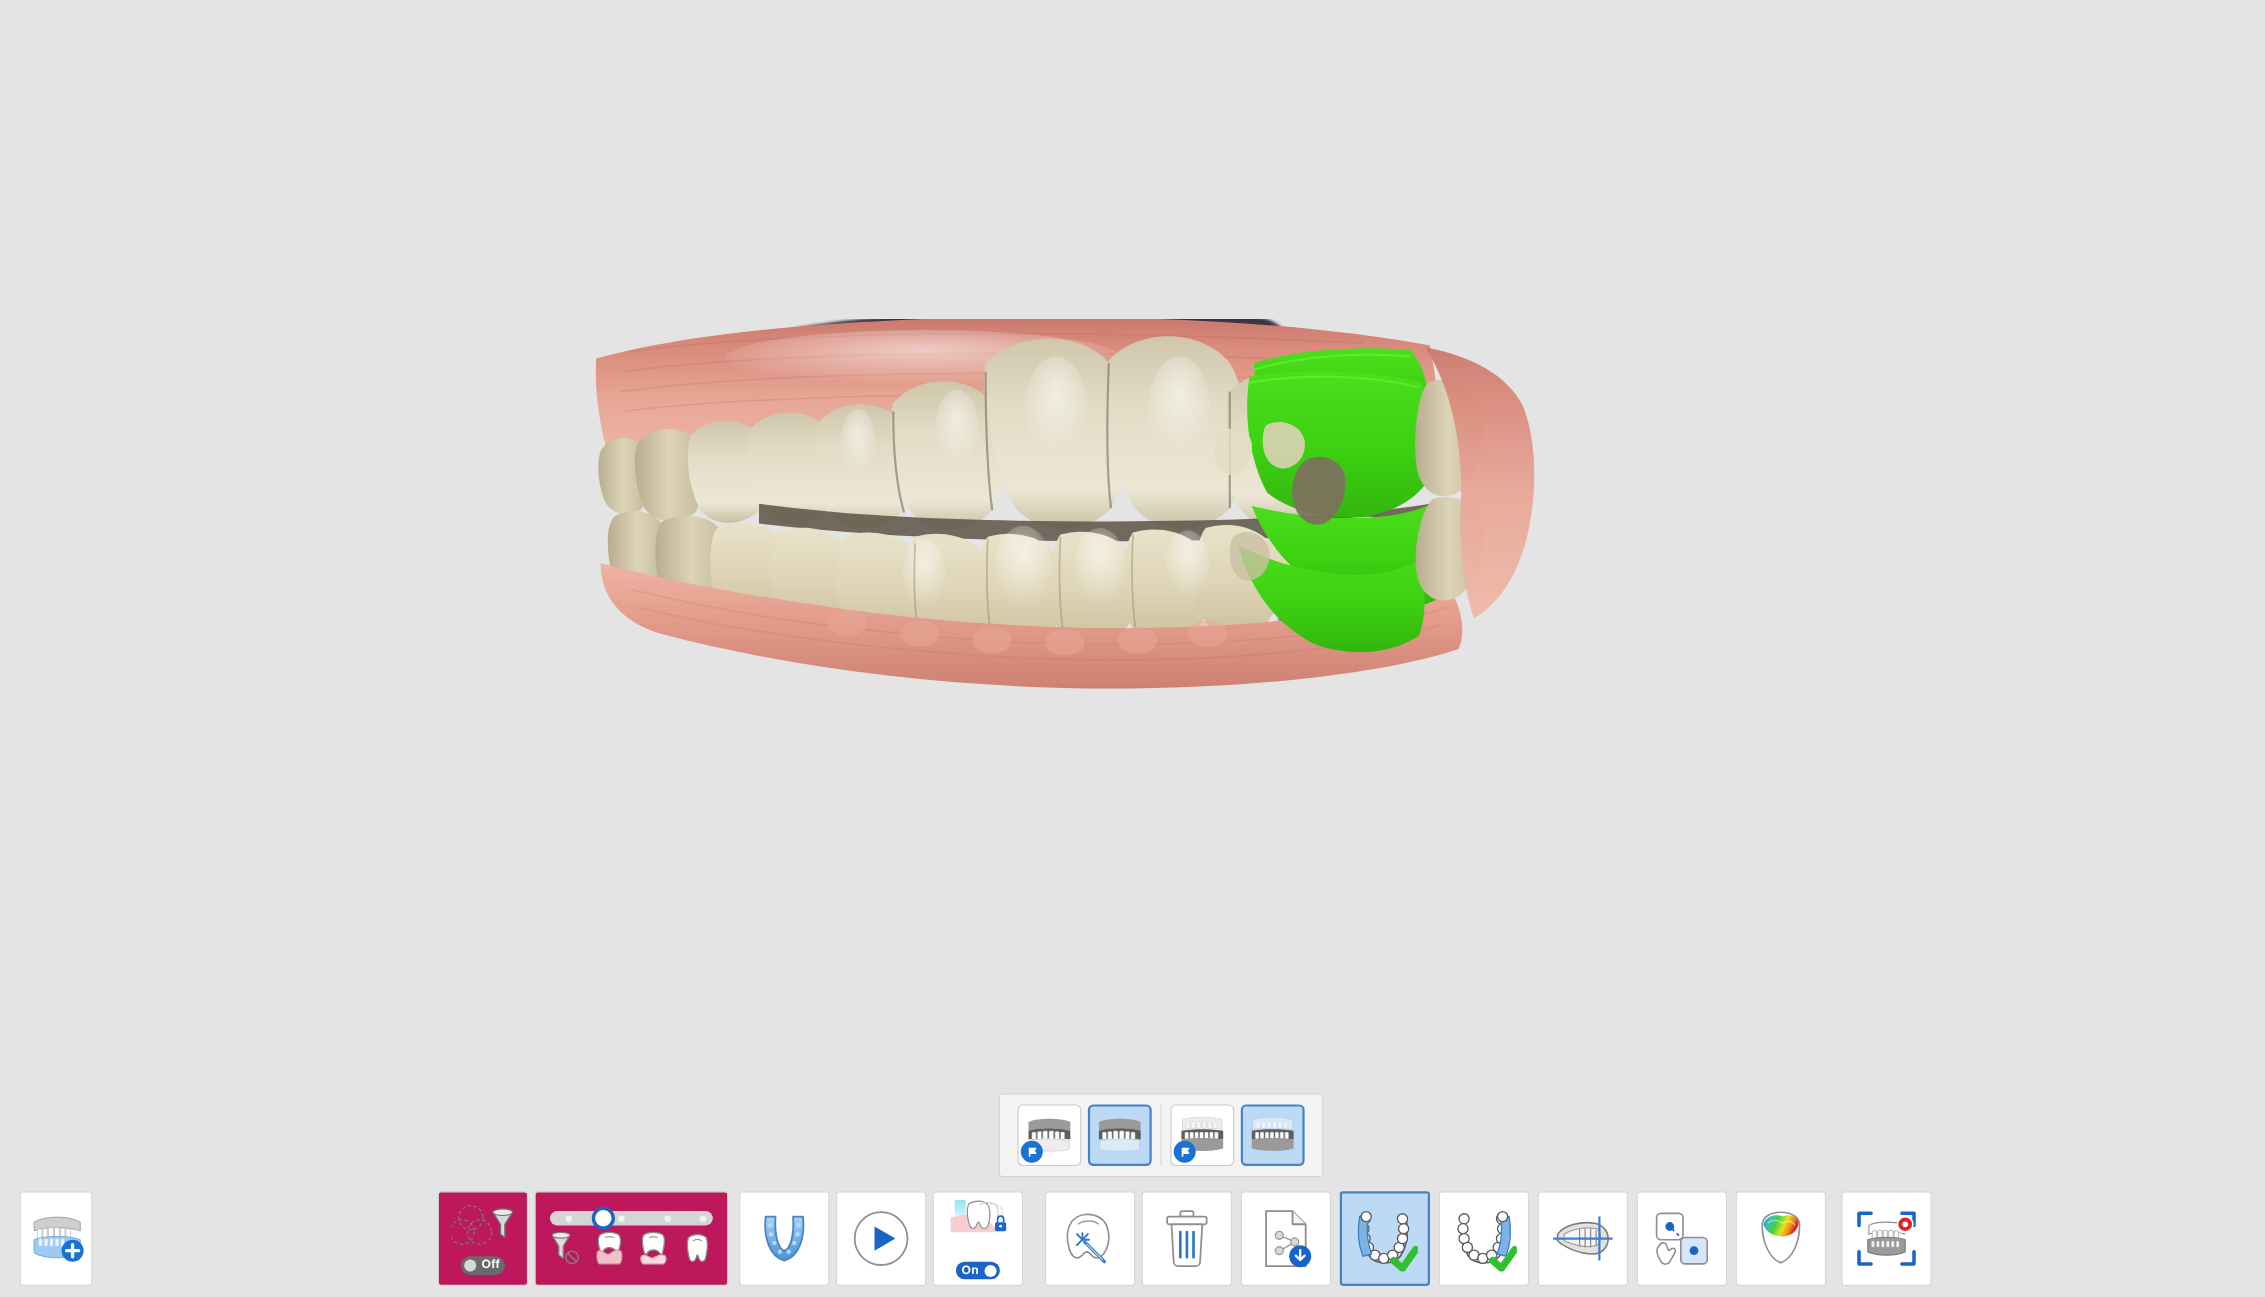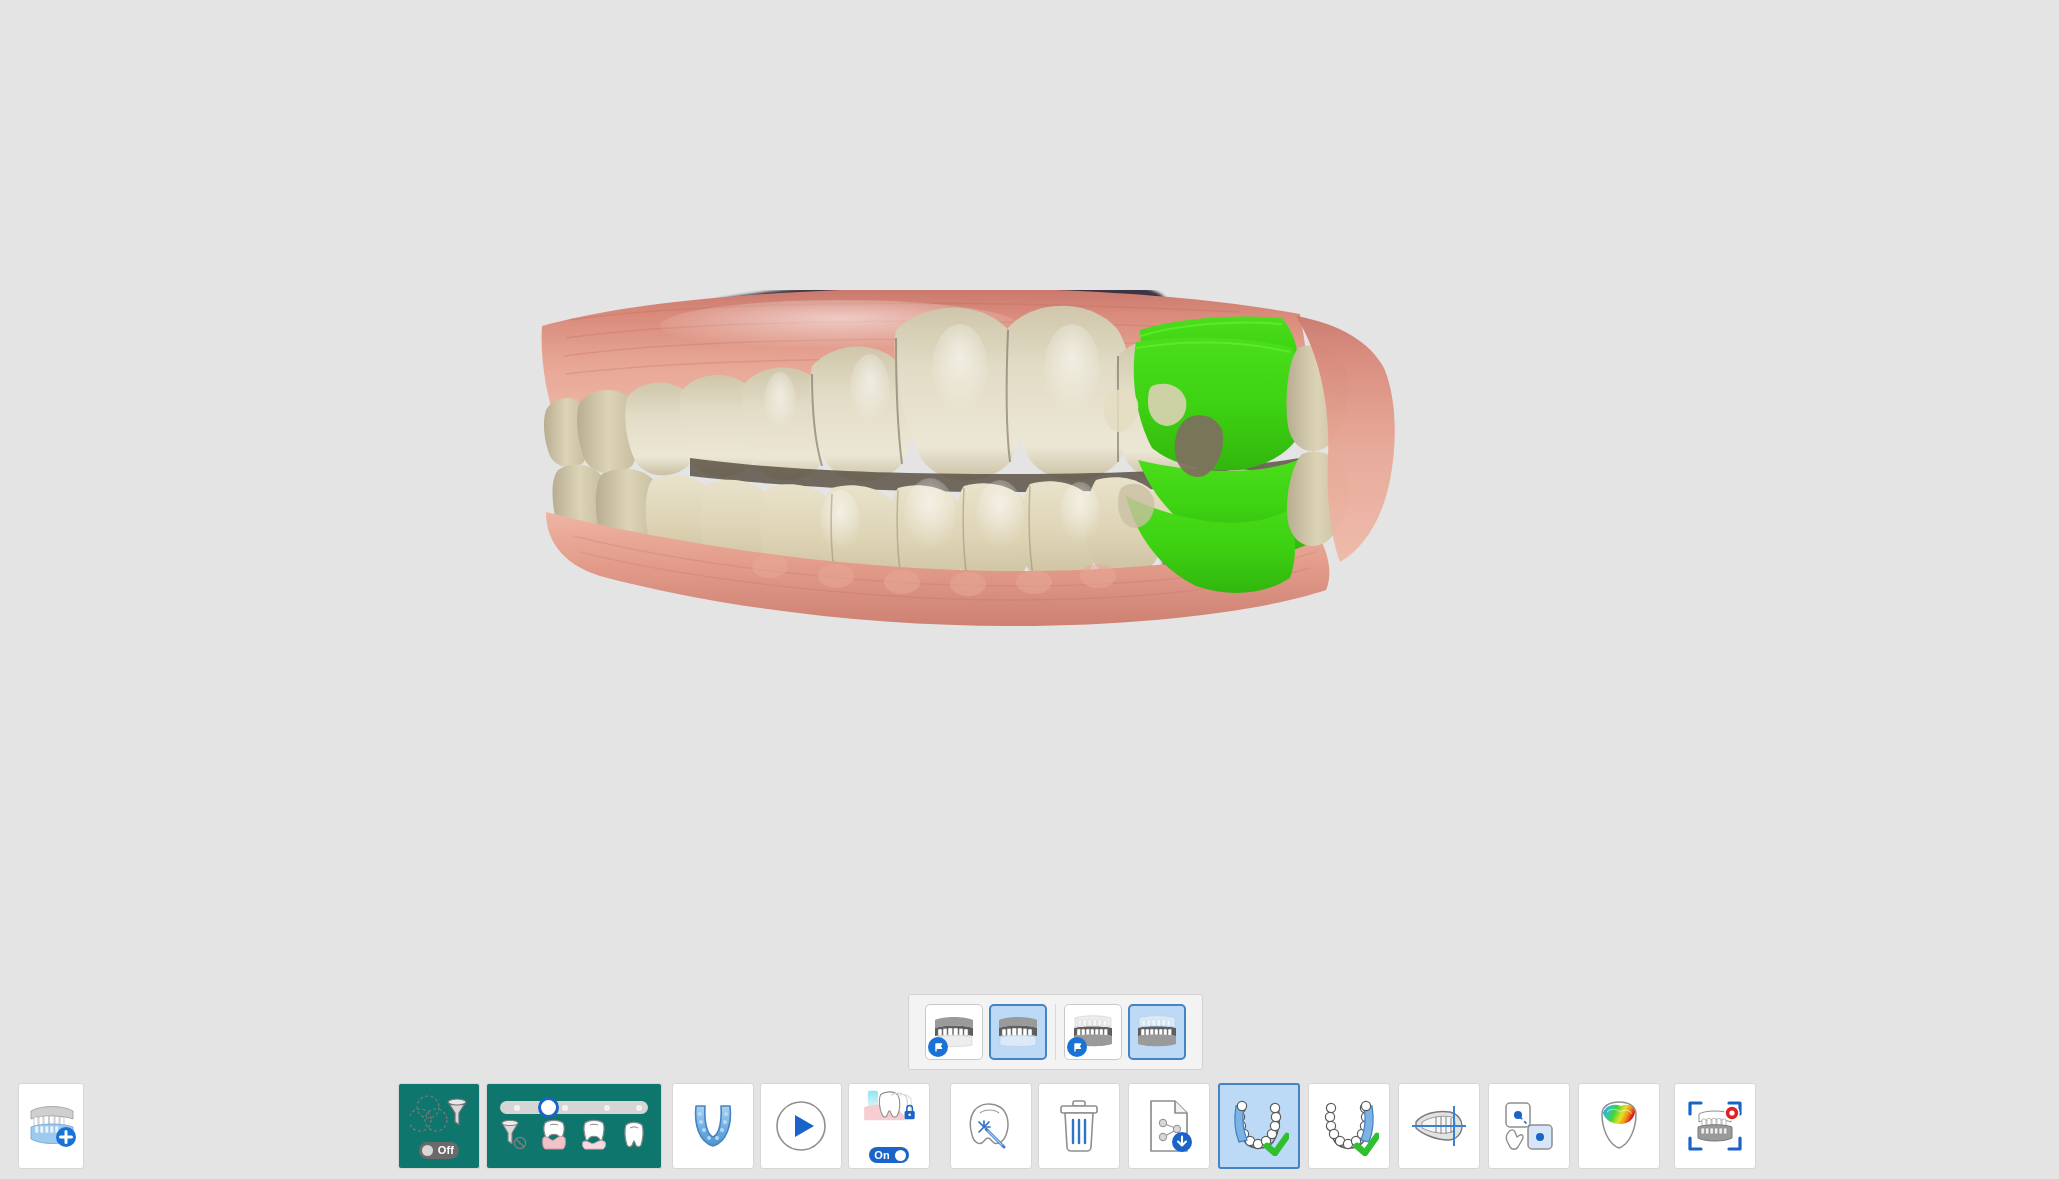--- a/index.html
+++ b/index.html
@@ -113,21 +113,21 @@
   }
   .tb-cell.active {
     background: #bcd9f5;
     border: 2px solid #4583c4;
   }
 
   .tb-group {
     position: absolute;
     top: 0;
     height: 86px;
-    background: #0f766e;
+    background: #be185d;
     border: 1px solid #d6d6d6;
     border-radius: 3px;
     display: flex;
     align-items: center;
   }
 
   
   .pill {
     display: inline-flex;
     align-items: center;

